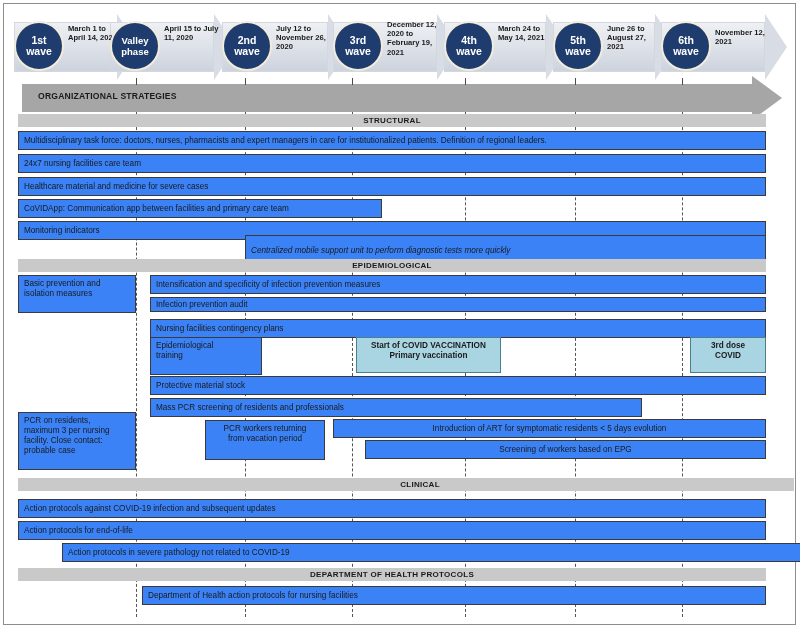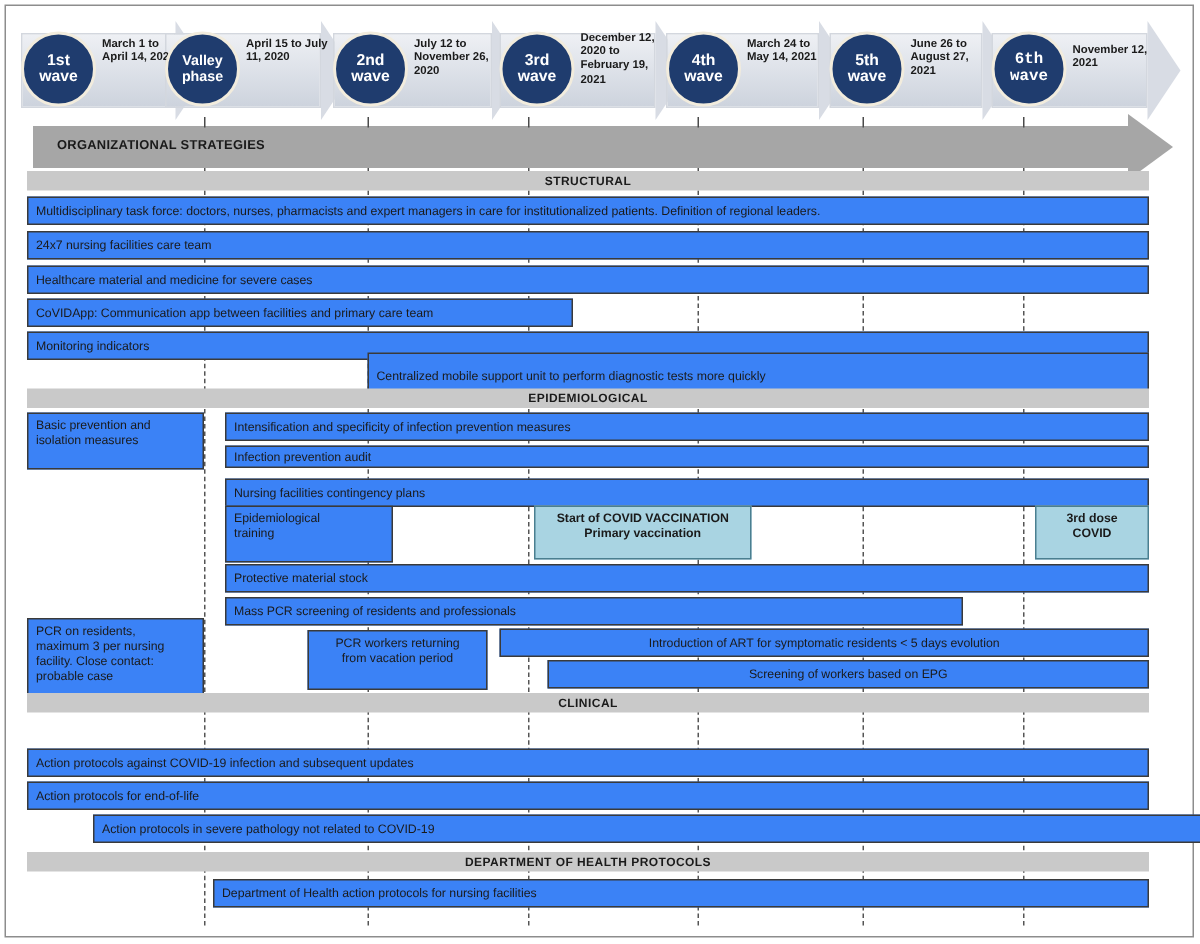--- a/index.html
+++ b/index.html
@@ -236,21 +236,21 @@
     <div class="wave-circle" style="left:553px;">
       <span>5th</span>
       <span>wave</span>
     </div>
     <div class="wave-dates" style="left:607px;">June 26 to August 27, 2021</div>
 
     <div class="wave-arrow" style="left:661px;width:126px;">
       <div class="shaft" style="width:104px;"></div>
       <div class="head" style="left:104px;"></div>
     </div>
-    <div class="wave-circle" style="left:661px;font-family:Liberation Mono, monospace;">
+    <div class="wave-circle" style="left:661px;">
       <span>6th</span>
       <span>wave</span>
     </div>
     <div class="wave-dates" style="left:715px;top:28px;">November 12, 2021</div>
 
     <div class="tick" style="left:136px;"></div>
     <div class="tick" style="left:245px;"></div>
     <div class="tick" style="left:352px;"></div>
     <div class="tick" style="left:465px;"></div>
     <div class="tick" style="left:575px;"></div>
@@ -273,21 +273,21 @@
   <div class="box" style="left:18px;top:131px;width:748px;height:19px;">Multidisciplinary task force: doctors, nurses, pharmacists and expert managers in care for institutionalized patients. Definition of regional leaders.</div>
 
   <div class="box" style="left:18px;top:154px;width:748px;height:19px;">24x7 nursing facilities care team</div>
 
   <div class="box" style="left:18px;top:177px;width:748px;height:19px;">Healthcare material and medicine for severe cases</div>
 
   <div class="box" style="left:18px;top:199px;width:364px;height:19px;">CoVIDApp: Communication app between facilities and primary care team</div>
 
   <div class="box" style="left:18px;top:221px;width:748px;height:19px;">Monitoring indicators</div>
 
-  <div class="box" style="left:245px;top:235px;width:521px;height:31px;">Centralized mobile support unit to perform diagnostic tests more quickly</div>
+  <div class="box" style="left:245px;top:235px;width:521px;height:31px;font-style:italic;">Centralized mobile support unit to perform diagnostic tests more quickly</div>
 
   <div class="sec-bar" style="left:18px;top:259px;width:748px;">EPIDEMIOLOGICAL</div>
 
   <div class="box multi" style="left:18px;top:275px;width:118px;height:38px;">
     <div>Basic prevention and</div>
     <div>isolation measures</div>
   </div>
 
   <div class="box" style="left:150px;top:275px;width:616px;height:19px;">Intensification and specificity of infection prevention measures</div>
 
@@ -323,21 +323,21 @@
 
   <div class="box multi center" style="left:205px;top:420px;width:120px;height:40px;text-align:center;">
     <div>PCR workers returning</div>
     <div>from vacation period</div>
   </div>
 
   <div class="box center" style="left:333px;top:419px;width:433px;height:19px;">Introduction of ART for symptomatic residents &lt; 5 days evolution</div>
 
   <div class="box center" style="left:365px;top:440px;width:401px;height:19px;">Screening of workers based on EPG</div>
 
-  <div class="sec-bar" style="left:18px;top:462px;width:748px;">CLINICAL</div>
+  <div class="sec-bar" style="left:18px;top:478px;width:748px;padding-left:28px;">CLINICAL</div>
 
   <div class="box" style="left:18px;top:499px;width:748px;height:19px;">Action protocols against COVID-19 infection and subsequent updates</div>
 
   <div class="box" style="left:18px;top:521px;width:748px;height:19px;">Action protocols for end-of-life</div>
 
   <div class="box" style="left:18px;top:543px;width:797px;height:19px;margin-left:44px;">Action protocols in severe pathology not related to COVID-19</div>
 
   <div class="sec-bar" style="left:18px;top:568px;width:748px;">DEPARTMENT OF HEALTH PROTOCOLS</div>
 
   <div class="box" style="left:142px;top:586px;width:624px;height:19px;">Department of Health action protocols for nursing facilities</div>

